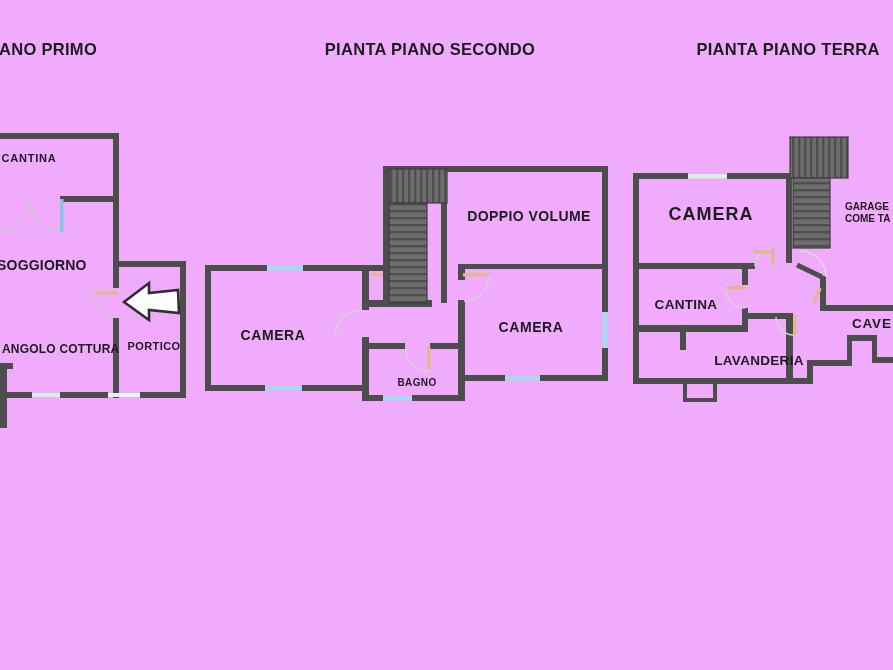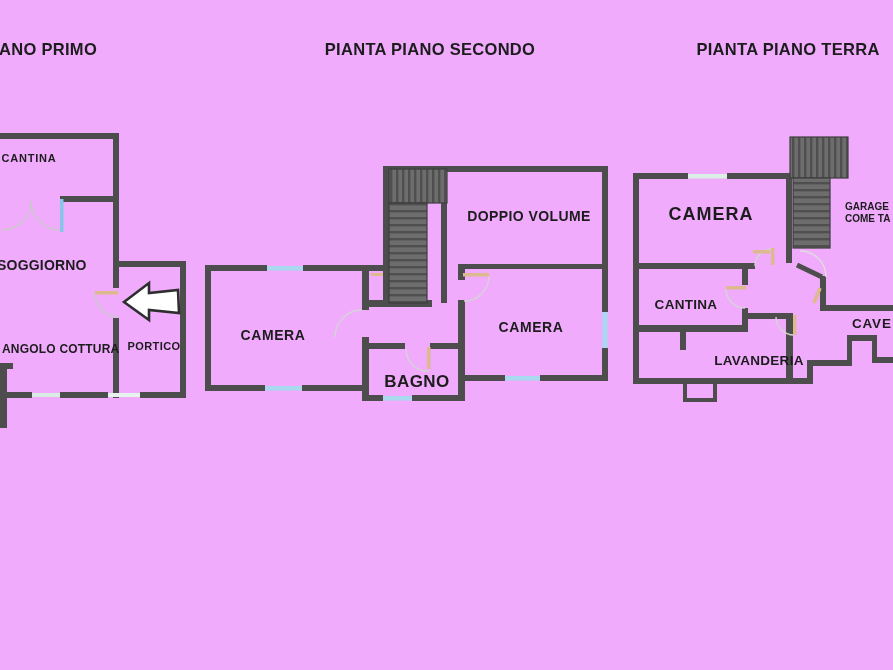--- a/index.html
+++ b/index.html
@@ -12,21 +12,21 @@
   .title{font-size:16.5px;letter-spacing:.3px;}
   #title-primo{left:-1px;top:40px;}
   #title-secondo{left:430px;top:49px;transform:translate(-50%,-50%);}
   #title-terra{left:788px;top:49px;transform:translate(-50%,-50%);}
   #lbl-loggia{left:29px;top:158px;font-size:11px;letter-spacing:.8px;}
   #lbl-soggiorno{left:-3px;top:265px;font-size:14px;letter-spacing:.2px;}
   #lbl-angolo{left:2px;top:349px;font-size:12px;letter-spacing:.2px;text-align:right;}
   #lbl-portico{left:154px;top:346px;font-size:11px;letter-spacing:.4px;}
   #lbl-doppio{left:529px;top:216px;font-size:14px;letter-spacing:.4px;}
   #lbl-camera2l{left:273px;top:335px;font-size:14px;letter-spacing:.6px;}
-  #lbl-bagno{left:417px;top:382px;font-size:17px;letter-spacing:.4px;}
+  #lbl-bagno{left:417px;top:382px;font-size:10px;letter-spacing:.4px;}
   #lbl-camera2r{left:531px;top:327px;font-size:14px;letter-spacing:.6px;}
   #lbl-camera-t{left:711px;top:214px;font-size:18px;letter-spacing:1px;}
   #lbl-cantina{left:686px;top:304px;font-size:13.5px;letter-spacing:.3px;}
   #lbl-lavanderia{left:727px;top:360px;font-size:13.5px;letter-spacing:.3px;margin-left:32px;}
   #lbl-garage{left:845px;top:201px;font-size:10px;line-height:11.5px;}
   #lbl-cave{left:852px;top:323px;font-size:13.5px;letter-spacing:.8px;}
 </style>
 </head>
 <body>
 

